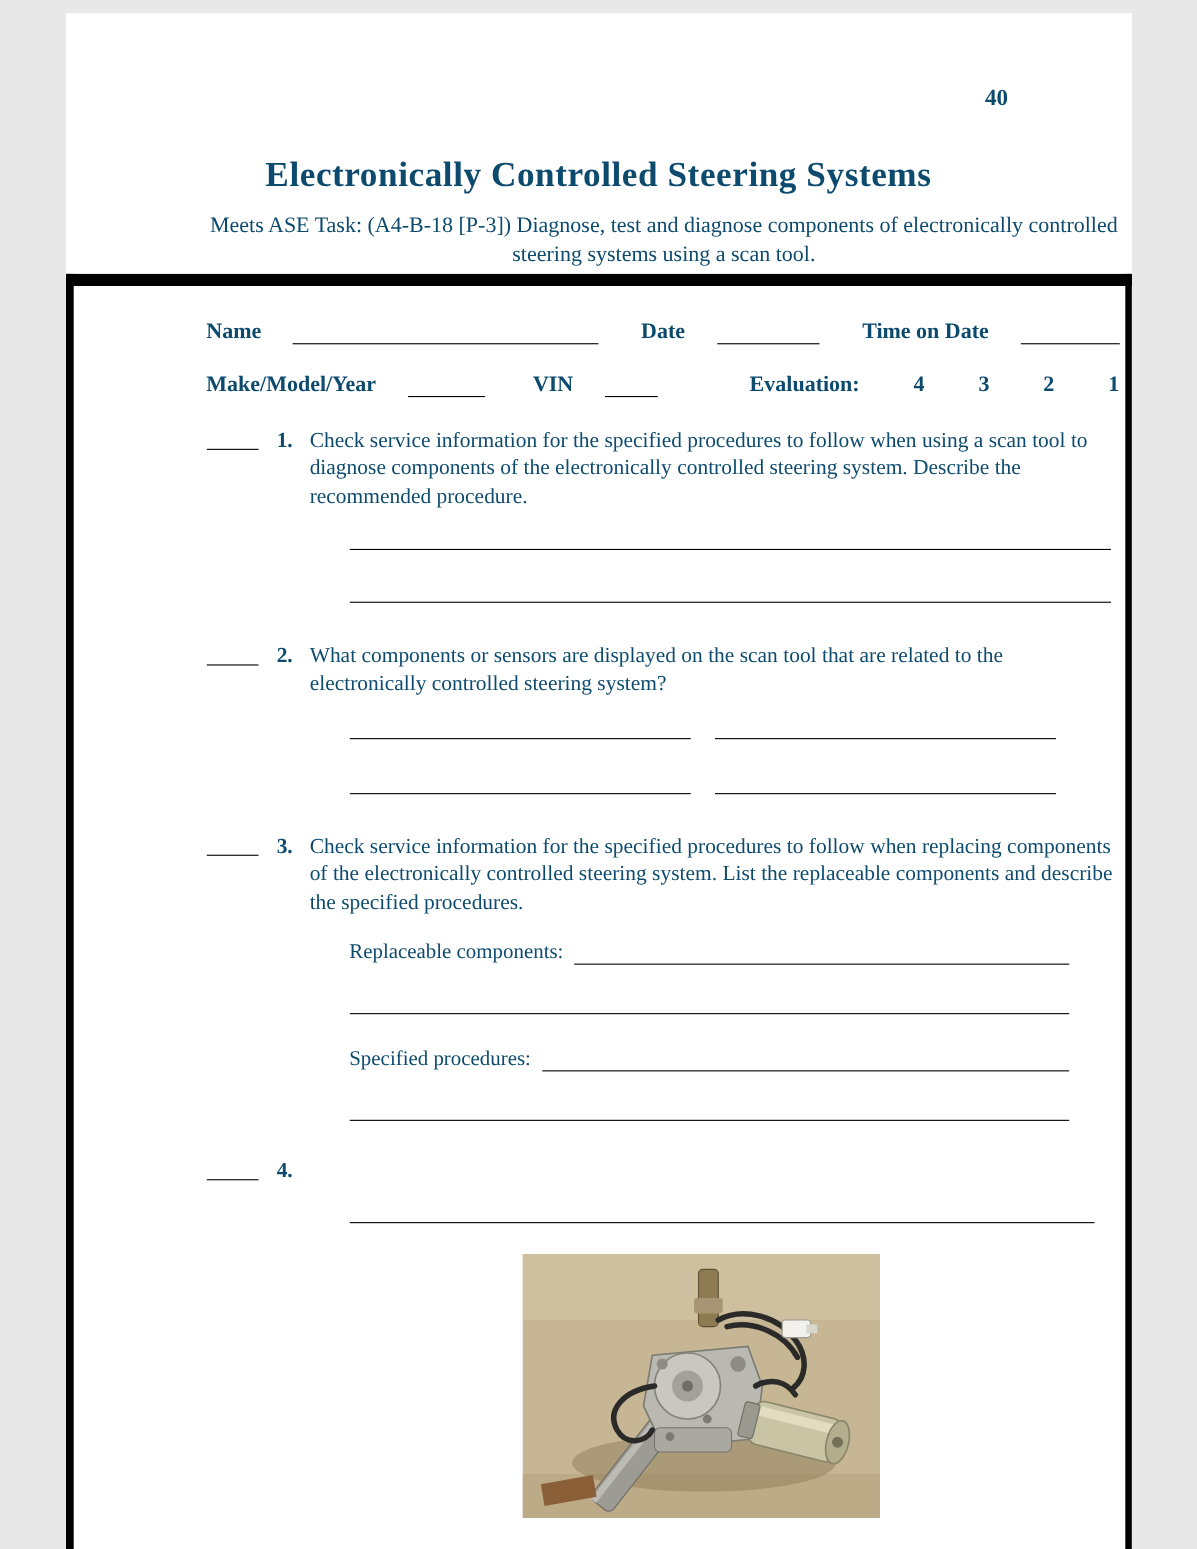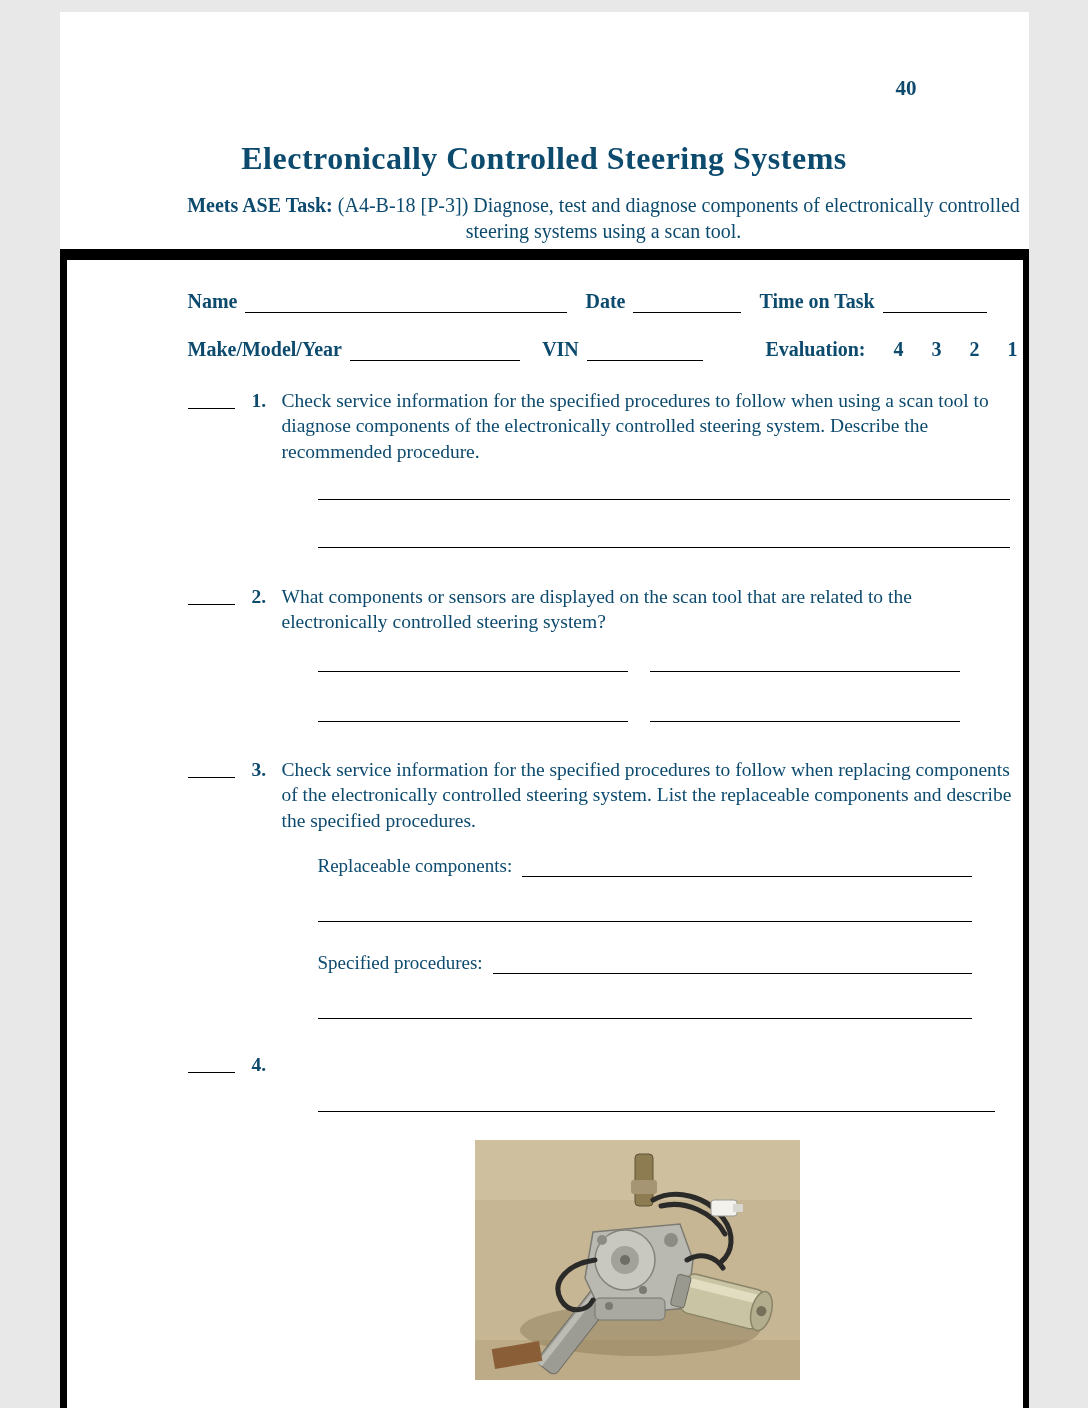--- a/index.html
+++ b/index.html
@@ -21,37 +21,37 @@
     position:absolute; top:128px; left:0; width:100%;
     text-align:center;
     font-size:32px; font-weight:bold;
     letter-spacing:0.5px;
   }
   .subtitle {
     position:absolute; top:180px; left:124px; width:840px;
     text-align:center;
     font-size:20px; line-height:1.3;
   }
-  .subtitle b { font-weight:bold; }
+  .subtitle b { font-weight:normal; }
   .rule-top {
     position:absolute; top:237px; left:0; width:100%; height:11px;
     background:#000;
   }
   .border-left {
     position:absolute; top:237px; bottom:0; left:0; width:7px;
     background:#000;
   }
   .border-right {
     position:absolute; top:237px; bottom:0; right:0; width:6px;
     background:#000;
   }
   .form-row {
     position:absolute; left:128px; width:830px;
     display:flex; align-items:flex-end;
-    font-size:20px; font-weight:bold;
+    font-size:20px; font-weight:bold;gap:21px;
   }
   .form-row .lbl { white-space:nowrap; }
   .blank {
     border-bottom:1.5px solid #000;
     height:22px;
     display:inline-block;
   }
   .form-row .blank { margin-left:8px; }
   .eval-num { margin-left:28px; font-weight:bold; }
   .question {
@@ -99,21 +99,21 @@
 
   <div class="rule-top"></div>
   <div class="border-left"></div>
   <div class="border-right"></div>
 
   <div class="form-row" style="top:278px;">
     <span class="lbl">Name</span>
     <span class="blank" style="width:322px;"></span>
     <span class="lbl" style="margin-left:18px;text-align:center;">Date</span>
     <span class="blank" style="width:108px;"></span>
-    <span class="lbl" style="margin-left:18px;">Time on Task</span>
+    <span class="lbl" style="margin-left:18px;">Time on Date</span>
     <span class="blank" style="width:104px;"></span>
   </div>
 
   <div class="form-row" style="top:326px;">
     <span class="lbl">Make/Model/Year</span>
     <span class="blank" style="width:178px;"></span>
     <span class="lbl" style="margin-left:22px;">VIN</span>
     <span class="blank" style="width:122px;"></span>
     <span class="lbl" style="margin-left:62px;">Evaluation:</span>
     <span class="eval-num">4</span>

